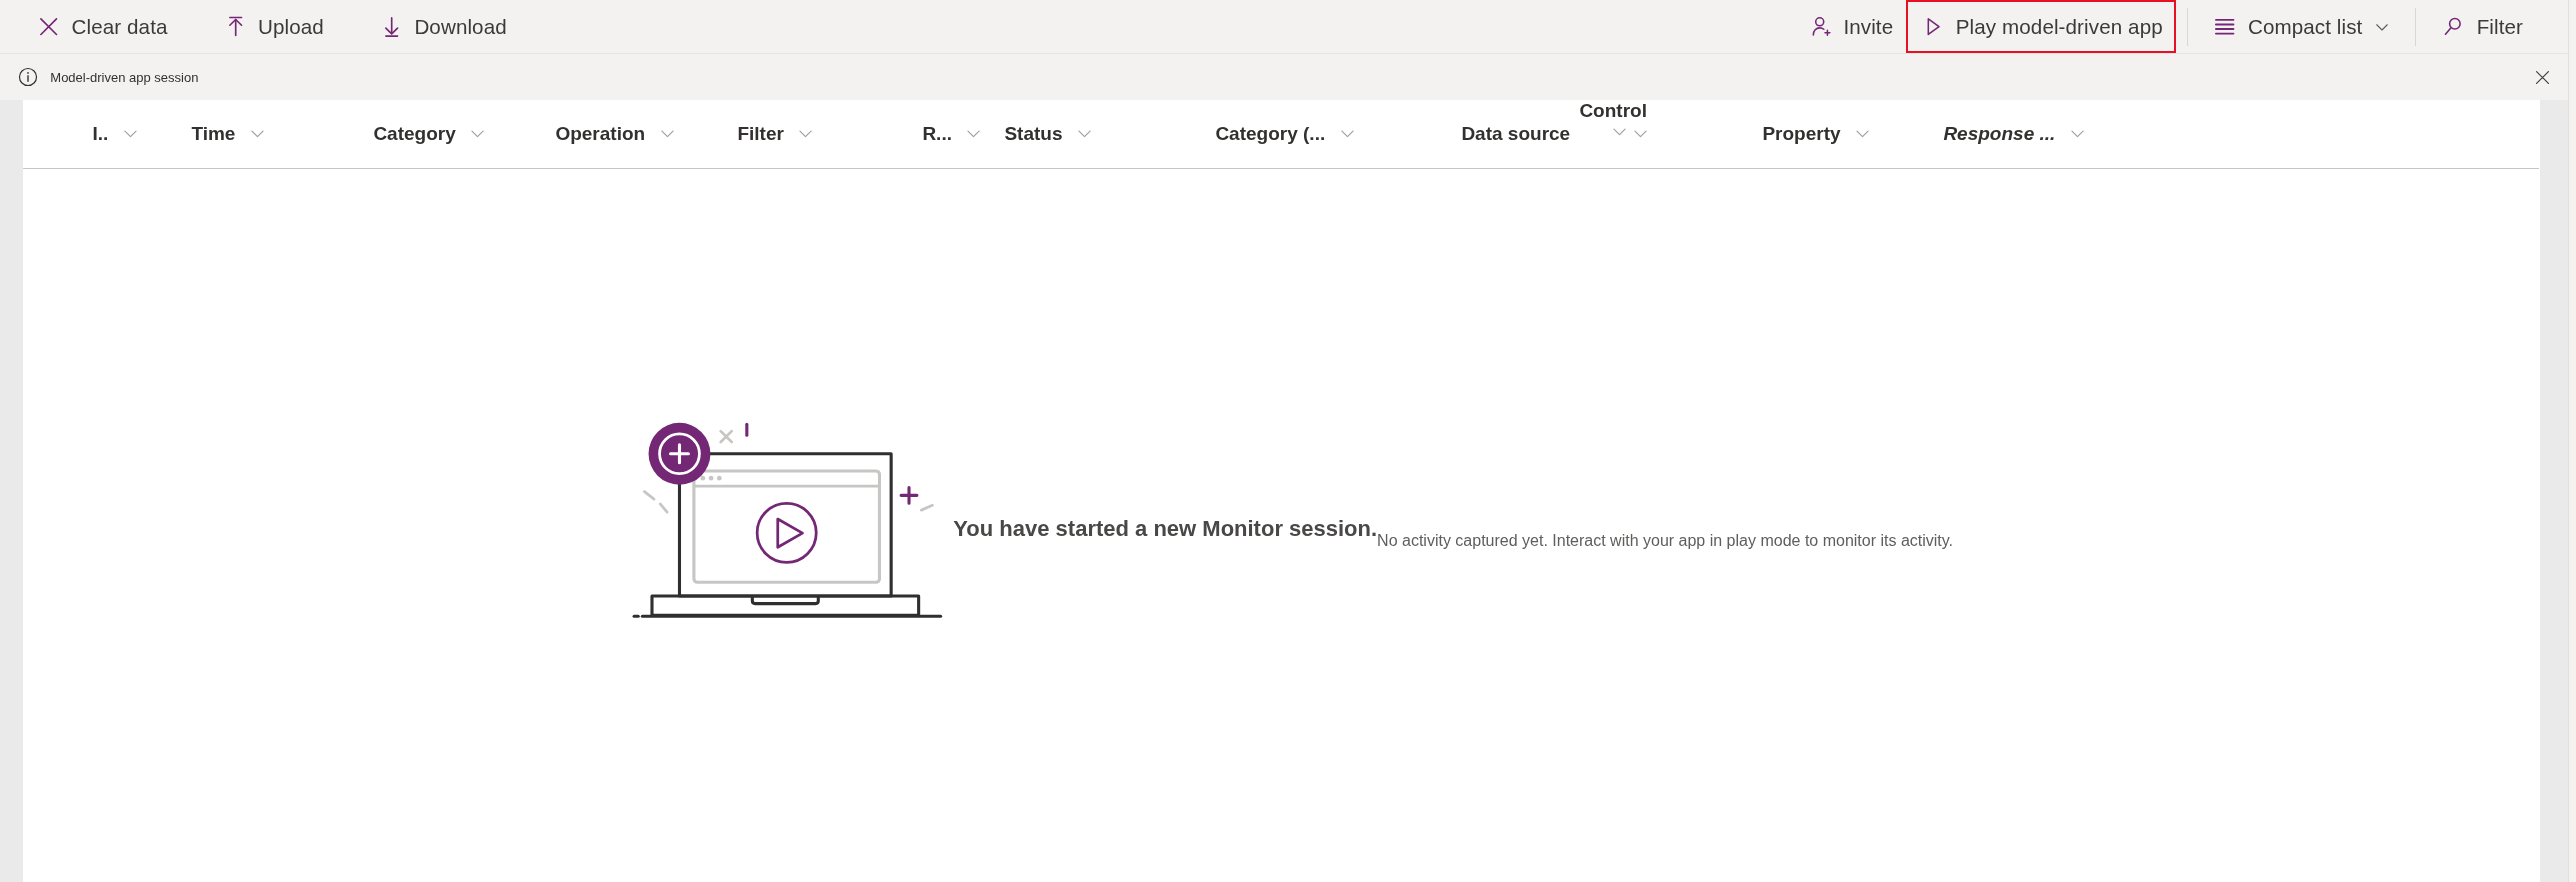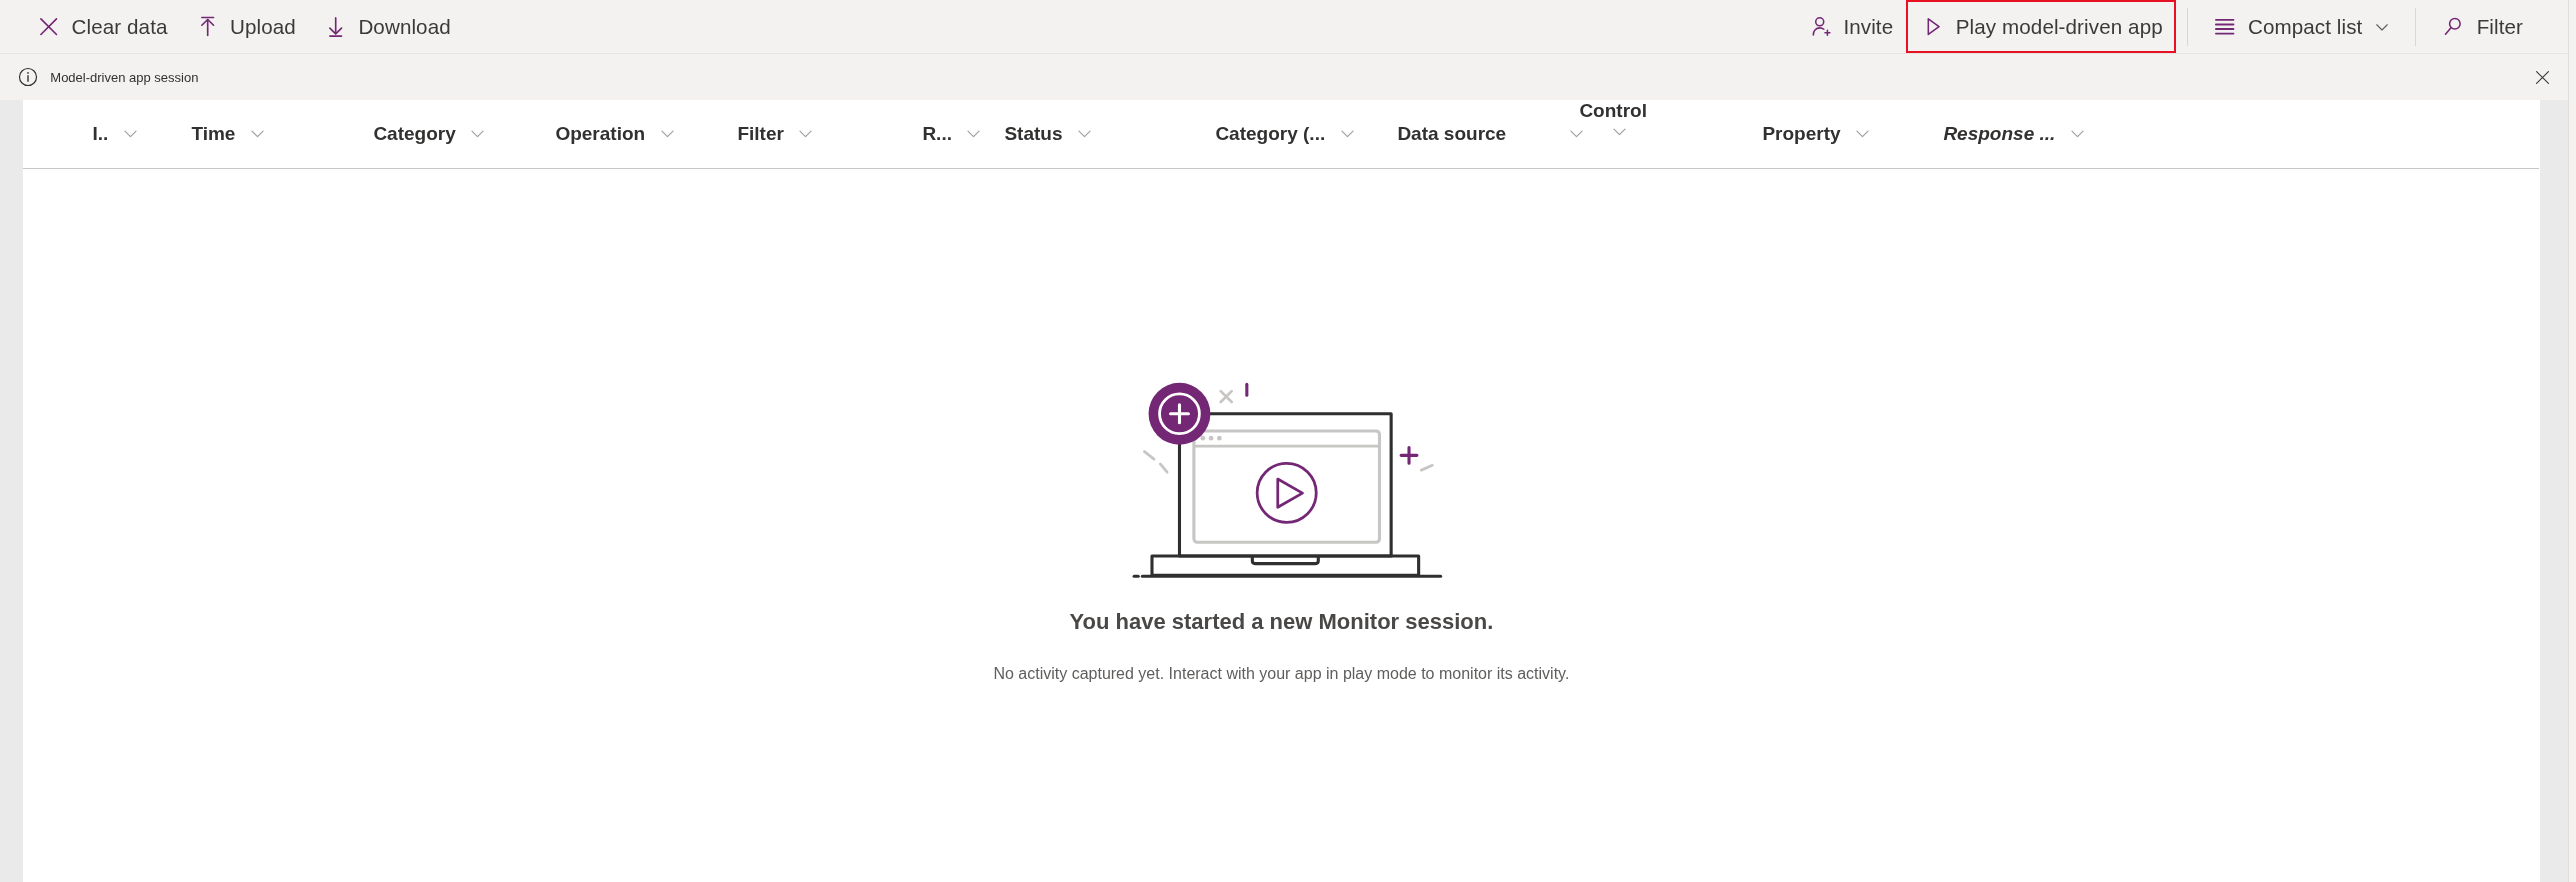--- a/index.html
+++ b/index.html
@@ -29,20 +29,21 @@
     background: #f3f2f1;
     border-bottom: 0.7px solid #e6e4e1;
     box-sizing: border-box;
     display: flex;
     align-items: center;
   }
   .cb-left {
     display: flex;
     align-items: center;
     margin-left: 22px;
+    gap: 28px;
   }
   .cb-right {
     display: flex;
     align-items: center;
     margin-left: auto;
     margin-right: 40px;
   }
   .cb-btn {
     display: flex;
     align-items: center;
@@ -184,21 +185,21 @@
   }
 
   
   .empty-wrap {
     position: absolute;
     left: 0;
     top: 69px;
     width: 100%;
     height: 714px;
     display: flex;
-    flex-direction: column;
+    flex-direction: row;
     align-items: center;
     justify-content: center;
   }
   .empty-art {
     width: 323px;
     height: 227px;
     margin-bottom: 6.9px;
     margin-left: 20.6px;
   }
   .empty-title {
@@ -390,21 +391,21 @@
           </span>
       </div>
       <div class="col" style="left:1192px;">
         <span class="col-label">Category (...</span>
         <span class="col-chev">
             <svg width="19" height="19" viewBox="0 0 24 24" fill="none">
               <path d="M5 9 L12 16 L19 9" stroke="#a19f9d" stroke-width="1.5" stroke-linecap="round" stroke-linejoin="round"></path>
             </svg>
           </span>
       </div>
-      <div class="col" style="left:1374px;gap:48px;">
+      <div class="col" style="left:1438px;gap:48px;">
         <span class="col-label">Data source</span>
         <span class="col-chev">
             <svg width="19" height="19" viewBox="0 0 24 24" fill="none">
               <path d="M5 9 L12 16 L19 9" stroke="#a19f9d" stroke-width="1.5" stroke-linecap="round" stroke-linejoin="round"></path>
             </svg>
           </span>
       </div>
       <div class="col" style="left:1556px;flex-direction:column;">
         <span class="col-label">Control</span>
         <span class="col-chev">

